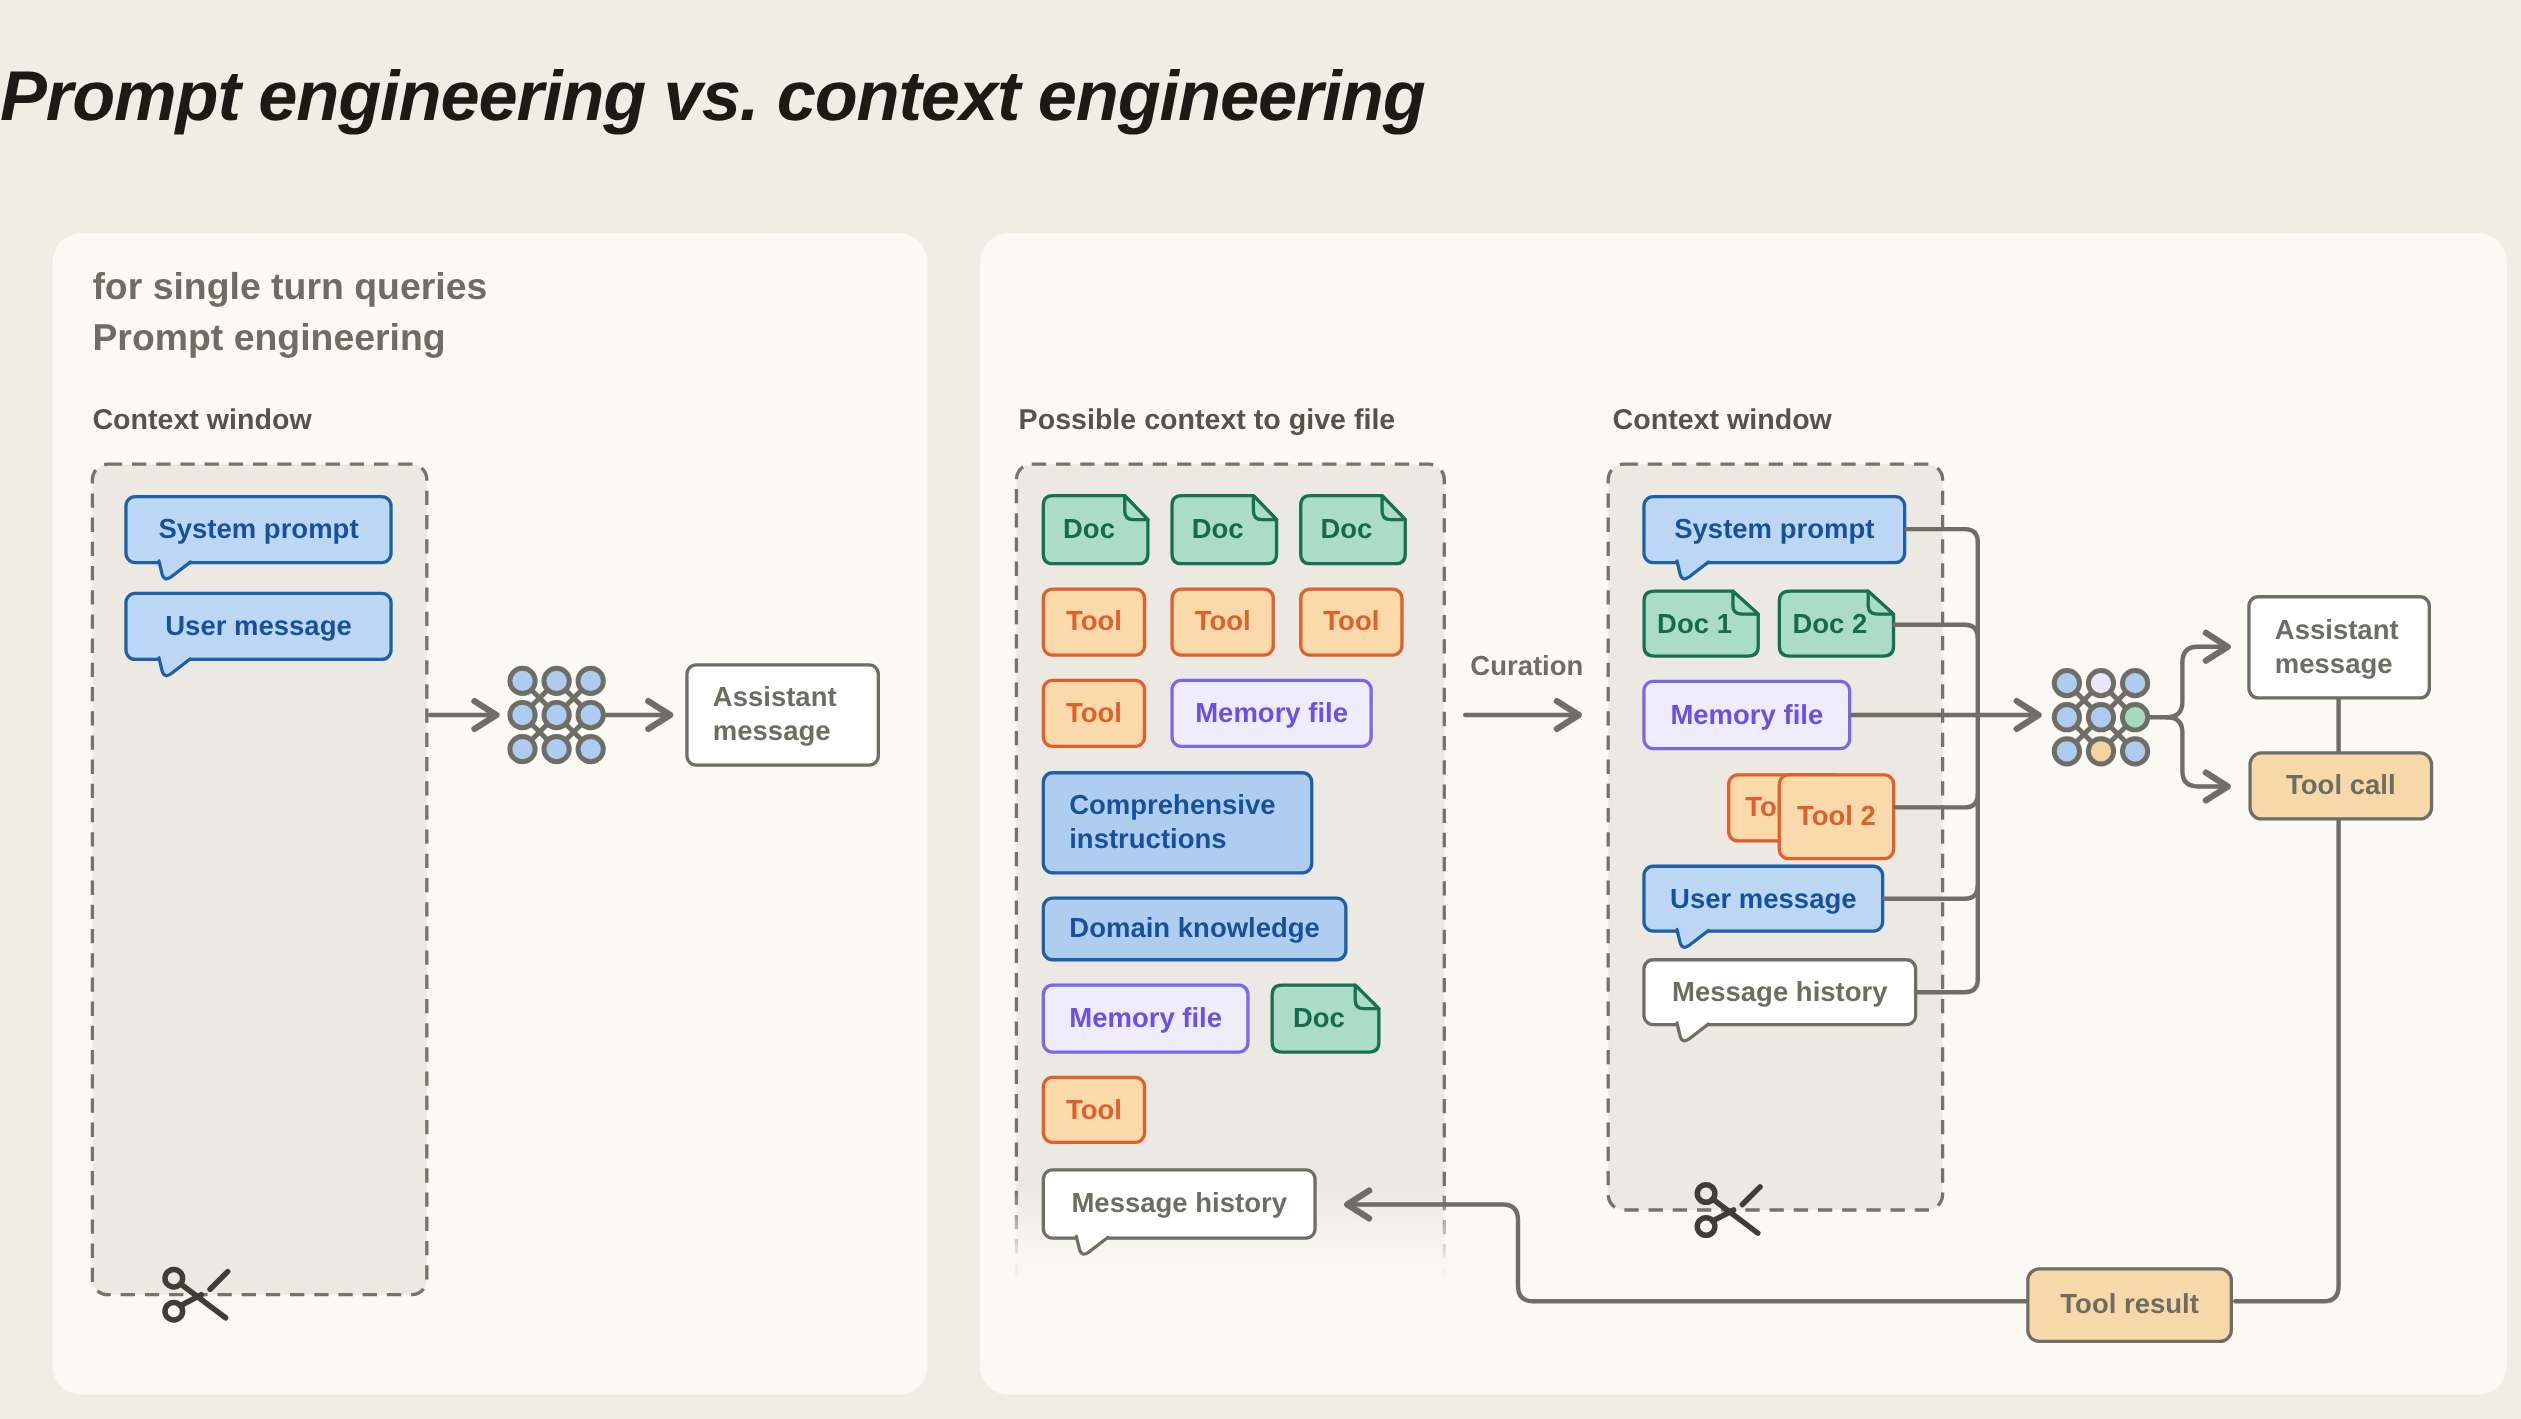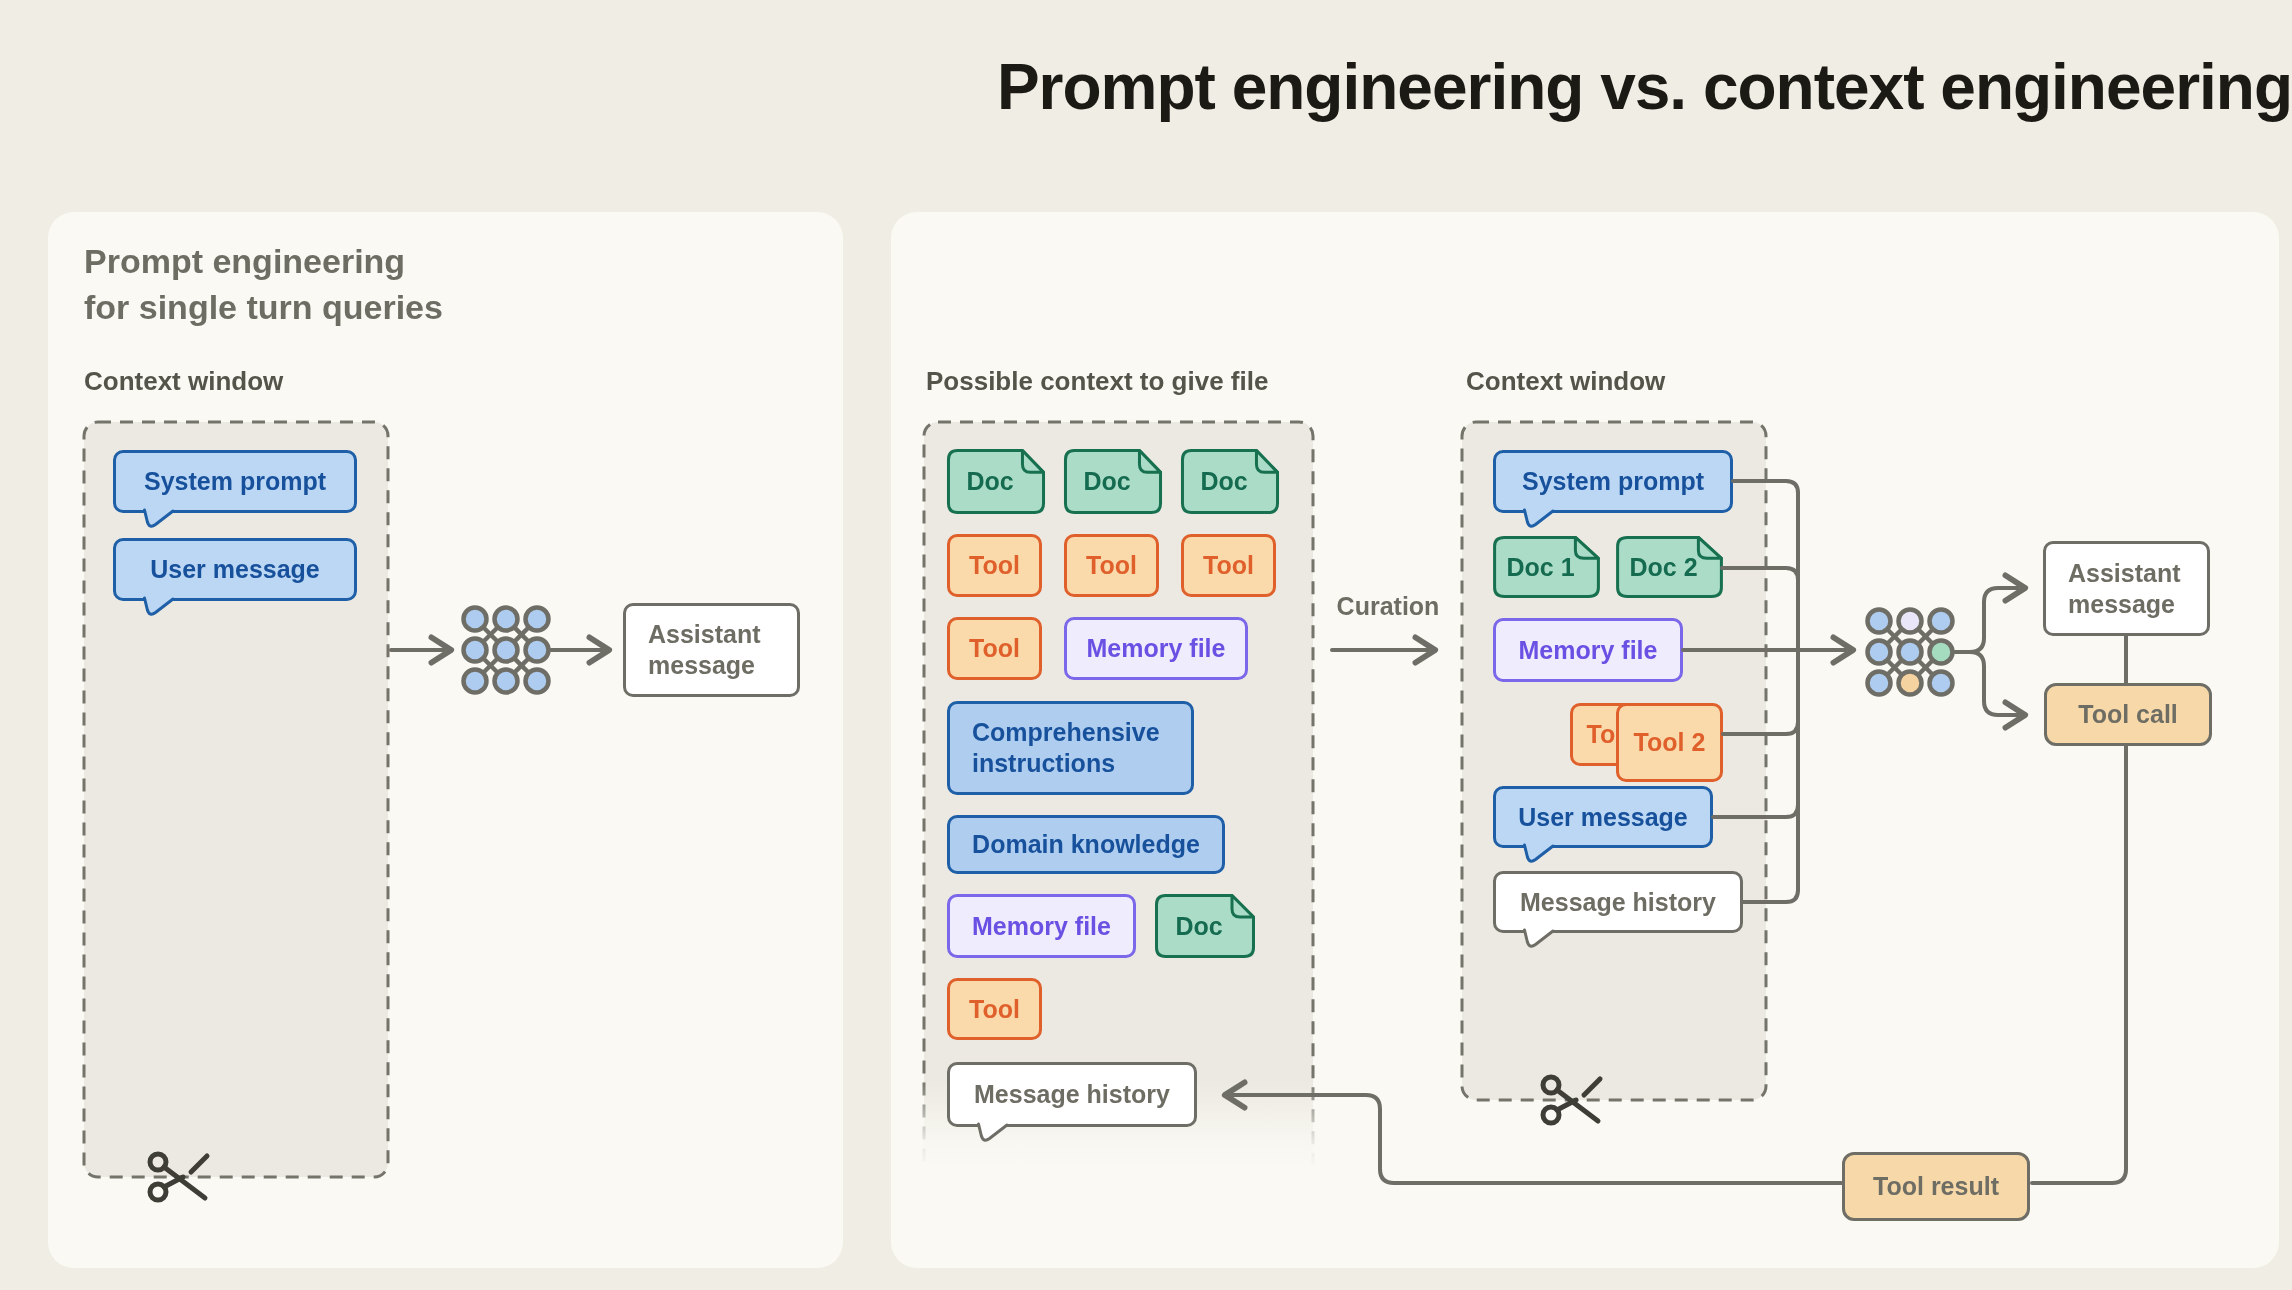--- a/index.html
+++ b/index.html
@@ -9,22 +9,22 @@
     --blue-fill:#BCD7F4; --blue-fill-dark:#AFCDEF; --blue-border:#1E5FA8; --blue-text:#17519C;
     --green-fill:#ABDCC8; --green-border:#17704F; --green-text:#156B4F;
     --orange-fill:#FAD9AB; --orange-border:#E0602C; --orange-text:#E0602C;
     --purple-fill:#EFECFD; --purple-border:#7B67E9; --purple-text:#6A50E3;
     --tan-fill:#F7D8A8;
     --node-blue:#AECBF0; --node-lav:#EAE6FA; --node-green:#A5DCC0; --node-tan:#F5D3A1;
   }
   *{box-sizing:border-box;margin:0;padding:0}
   body{font-family:"Liberation Sans",sans-serif;background:var(--page-bg);}
   .stage{position:relative;width:2292px;height:1290px;background:var(--page-bg);overflow:hidden;}
-  .title{position:absolute;left:0;top:50px;width:100%;text-align:right;font-size:64px;font-weight:800;
-         color:var(--ink);letter-spacing:-1px;z-index:2;}
+  .title{position:absolute;left:0;top:50px;width:100%;text-align:left;font-size:64px;font-weight:800;
+         color:var(--ink);letter-spacing:-1px;z-index:2;font-style:italic;}
   .card{position:absolute;background:var(--card-bg);border-radius:26px;z-index:0;}
   .panel-heading{position:absolute;font-size:34px;font-weight:600;color:var(--head);line-height:46px;z-index:2;}
   .small-label{position:absolute;font-size:26px;font-weight:700;color:var(--label);z-index:2;}
   .bg-layer,.line-layer{position:absolute;left:0;top:0;width:2292px;height:1290px;}
   .bg-layer{z-index:1;} .line-layer{z-index:14;pointer-events:none;}
   .node-box{position:absolute;display:flex;align-items:center;justify-content:center;
             font-size:25px;font-weight:700;border-radius:10px;border:3px solid;z-index:10;}
   .blue{background:var(--blue-fill);border-color:var(--blue-border);color:var(--blue-text);}
   .blue-solid{background:var(--blue-fill-dark);border-color:var(--blue-border);color:var(--blue-text);}
   .tool{background:var(--orange-fill);border-color:var(--orange-border);color:var(--orange-text);}
@@ -67,22 +67,22 @@
   <div class="card" style="left:48px;top:212px;width:795px;height:1056px"></div>
   <div class="card" style="left:891px;top:212px;width:1388px;height:1056px"></div>
 
   <svg class="bg-layer">
     <rect class="dashed-rect" x="84" y="422" width="304" height="755" rx="14"></rect>
     <rect class="dashed-rect" x="924" y="422" width="389" height="756" rx="14"></rect>
     <rect class="dashed-rect" x="1462" y="422" width="304" height="678" rx="14"></rect>
   </svg>
 
   <div class="panel-heading" style="left:84px;top:238px;width:560px">
+    <div>for single turn queries</div>
     <div>Prompt engineering</div>
-    <div>for single turn queries</div>
   </div>
   <div class="small-label" style="left:84px;top:366px">Context window</div>
 
   <div class="node-box blue bubble" style="left:113px;top:450px;width:244px;height:63px">
     <span>System prompt</span>
     <svg class="tail" viewBox="0 0 34 22">
         <path class="t-fill" d="M2 0 H31 V4 L13.5 17.5 Q7.5 21.8 5.4 15 L2 4 Z"></path>
         <path class="t-stroke" d="M2.5 3 L5.4 15 Q7.5 21.8 13.5 17.5 L31 4"></path>
       </svg>
   </div>

